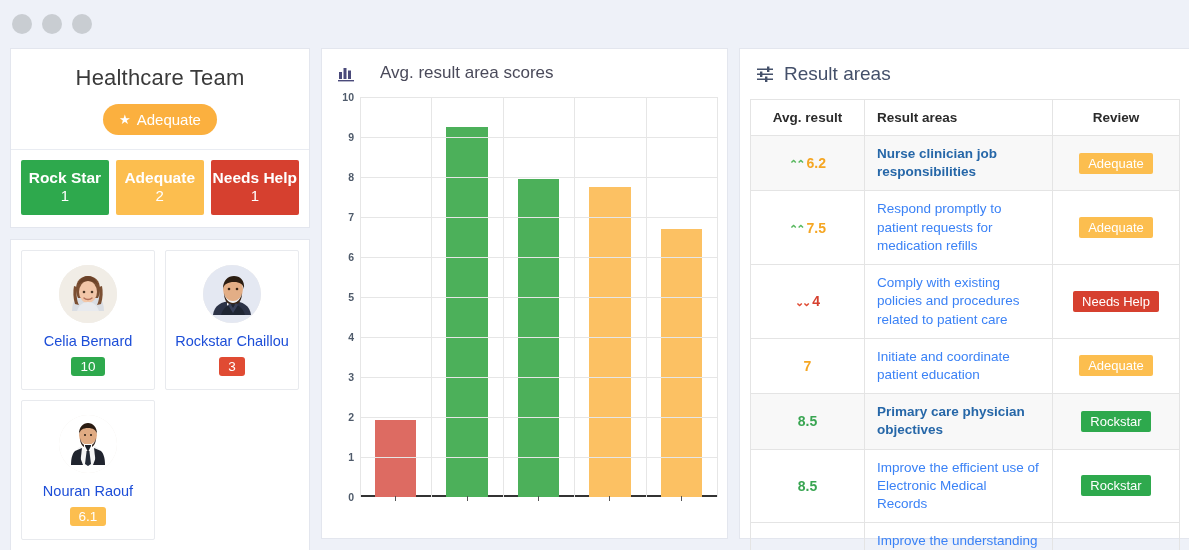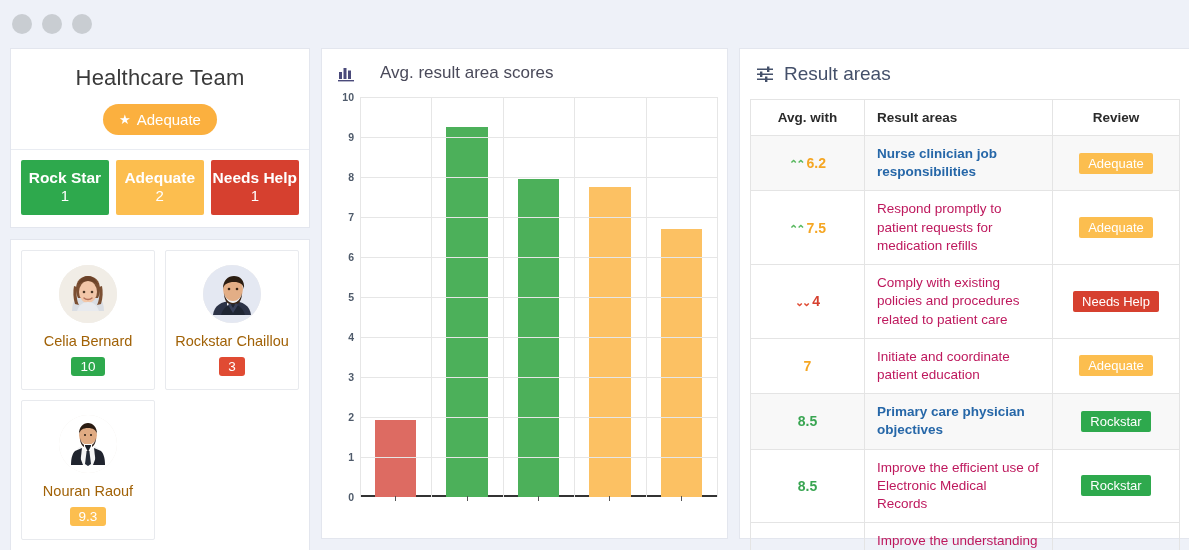--- a/index.html
+++ b/index.html
@@ -49,21 +49,21 @@
   .people{margin-top:11px;padding:10px;display:grid;grid-template-columns:1fr 1fr;gap:10px;}
   .person{
     border:1px solid #e8eaee;background:#fff;border-radius:2px;
     text-align:center;padding:14px 6px 13px;
   }
   .avatar{
     width:58px;height:58px;border-radius:50%;margin:0 auto;
     overflow:hidden;position:relative;background:#f0ece6;
   }
   .avatar svg{display:block;width:58px;height:58px;}
-  .pname{margin-top:10px;font-size:14.5px;color:#a16207;white-space:nowrap;}
+  .pname{margin-top:10px;font-size:14.5px;color:#1d4ed8;white-space:nowrap;}
   .pscore{
     display:inline-block;margin-top:8px;padding:2px 9px;border-radius:3px;
     color:#fff;font-size:13.5px;
   }
   .s-green{background:#2ea94d;}
   .s-red{background:#e04b33;}
   .s-orange{background:#fcbe4f;}
 
   
   .mid-card{padding:14px 10px 10px;height:491px;box-sizing:border-box;}
@@ -91,21 +91,21 @@
   th,td{border:1px solid #e4e4e4;vertical-align:middle;}
   thead th{
     font-size:13.5px;color:#2b2b2b;font-weight:bold;padding:10px 8px;
     background:#fff;text-align:center;
   }
   thead th.ra-col{text-align:left;padding-left:12px;}
   td.score{width:97px;text-align:center;font-size:14px;font-weight:bold;white-space:nowrap;padding:9px 4px;}
   td.area{padding:9px 12px;font-size:13.5px;line-height:1.35;}
   td.review{width:110px;text-align:center;padding:9px 6px;}
   tr.stripe td{background:#f8f8f8;}
-  .area a{color:#be185d;text-decoration:none;}
+  .area a{color:#3b82f6;text-decoration:none;}
   .area a.bold{font-weight:bold;color:#2667a8;}
   .chev{font-size:11px;margin-right:3px;letter-spacing:-2px;}
   .chev-up{color:#58b85f;}
   .chev-down{color:#e04b33;}
   .tag{display:inline-block;padding:3px 9px;color:#fff;font-size:13px;border-radius:2px;}
 </style>
 </head>
 <body>
 
 <div class="app">
@@ -197,21 +197,21 @@
               <path d="M25 29h8v5l-4 4-4-4z" fill="#fafafa"></path>
               <path d="M13 50c1-9 7-14 16-14s15 5 16 14z" fill="#20242e"></path>
               <path d="M22 31l7 7 7-7 4 3-6 16h-10l-6-16z" fill="#f5f5f5"></path>
               <path d="M26 31l3 6 3-6v-1h-6z" fill="#1d2129"></path>
               <path d="M27.5 37h3l1.5 12-3 2-3-2z" fill="#232a36"></path>
               <path d="M16 36c-3 3-4 8-4 14h9l2-17z" fill="#20242e"></path>
               <path d="M42 36c3 3 4 8 4 14h-9l-2-17z" fill="#20242e"></path>
             </svg>
           </div>
           <div class="pname">Nouran Raouf</div>
-          <div class="pscore s-orange">9.3</div>
+          <div class="pscore s-orange">6.1</div>
         </div>
 
 
       </div>
     </div>
 
     <div class="col-mid">
       <div class="card mid-card">
         <div class="card-title">
           <svg width="17" height="17" viewBox="0 0 17 17">
@@ -290,21 +290,21 @@
             <rect x="11" y="1.5" width="2.4" height="5.5" fill="#44506a"></rect>
             <rect x="4" y="6.5" width="2.4" height="5.5" fill="#44506a"></rect>
             <rect x="9" y="11.5" width="2.4" height="5.5" fill="#44506a"></rect>
           </svg>
           <span>Result areas</span>
         </div>
 
         <table>
           <thead>
             <tr>
-              <th style="width:97px">Avg. with</th>
+              <th style="width:97px">Avg. result</th>
               <th class="ra-col">Result areas</th>
               <th style="width:110px">Review</th>
             </tr>
           </thead>
           <tbody id="raBody">
               <tr class="stripe">
                 <td class="score"><span class="chev chev-up">⌃⌃</span><span style="color: rgb(245, 166, 35);">6.2</span></td>
                 <td class="area"><a href="#" class="bold">Nurse clinician job responsibilities</a></td>
                 <td class="review"><span class="tag" style="background: rgb(252, 190, 79);">Adequate</span></td>
               </tr>

